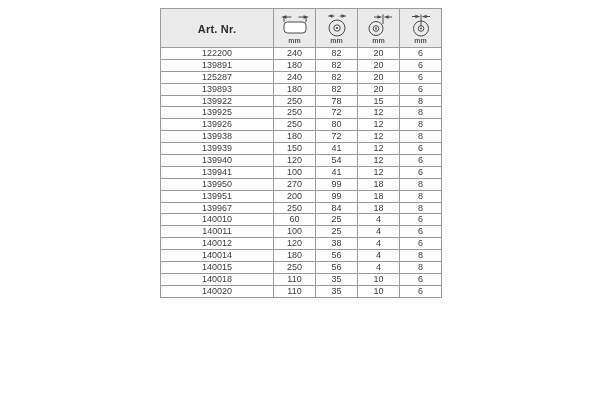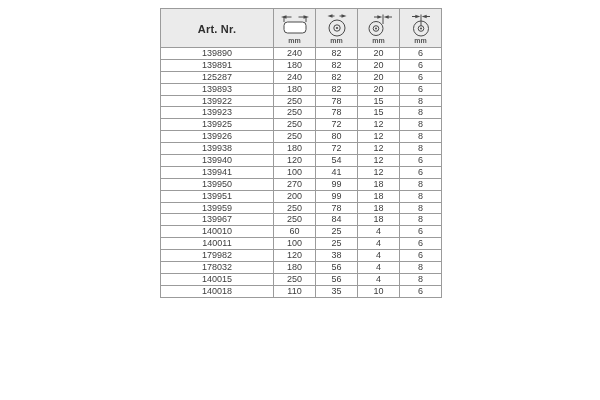--- a/index.html
+++ b/index.html
@@ -128,21 +128,21 @@
                 <circle cx="16" cy="16.5" r="1" fill="#4a4a4a" stroke="none"></circle>
               </svg>
             </span>
             <span class="unit-label">mm</span>
           </div>
         </th>
       </tr>
     </thead>
     <tbody>
         <tr>
-          <td>139890</td>
+          <td>122200</td>
           <td>240</td>
           <td>82</td>
           <td>20</td>
           <td>6</td>
         </tr>
         <tr>
           <td>139891</td>
           <td>180</td>
           <td>82</td>
           <td>20</td>
@@ -163,46 +163,46 @@
           <td>6</td>
         </tr>
         <tr>
           <td>139922</td>
           <td>250</td>
           <td>78</td>
           <td>15</td>
           <td>8</td>
         </tr>
         <tr>
-          <td>139923</td>
-          <td>250</td>
-          <td>78</td>
-          <td>15</td>
-          <td>8</td>
-        </tr>
-        <tr>
           <td>139925</td>
           <td>250</td>
           <td>72</td>
           <td>12</td>
           <td>8</td>
         </tr>
         <tr>
           <td>139926</td>
           <td>250</td>
           <td>80</td>
           <td>12</td>
           <td>8</td>
         </tr>
         <tr>
           <td>139938</td>
           <td>180</td>
           <td>72</td>
           <td>12</td>
           <td>8</td>
+        </tr>
+        <tr>
+          <td>139939</td>
+          <td>150</td>
+          <td>41</td>
+          <td>12</td>
+          <td>6</td>
         </tr>
         <tr>
           <td>139940</td>
           <td>120</td>
           <td>54</td>
           <td>12</td>
           <td>6</td>
         </tr>
         <tr>
           <td>139941</td>
@@ -219,27 +219,20 @@
           <td>8</td>
         </tr>
         <tr>
           <td>139951</td>
           <td>200</td>
           <td>99</td>
           <td>18</td>
           <td>8</td>
         </tr>
         <tr>
-          <td>139959</td>
-          <td>250</td>
-          <td>78</td>
-          <td>18</td>
-          <td>8</td>
-        </tr>
-        <tr>
           <td>139967</td>
           <td>250</td>
           <td>84</td>
           <td>18</td>
           <td>8</td>
         </tr>
         <tr>
           <td>140010</td>
           <td>60</td>
           <td>25</td>
@@ -247,42 +240,49 @@
           <td>6</td>
         </tr>
         <tr>
           <td>140011</td>
           <td>100</td>
           <td>25</td>
           <td>4</td>
           <td>6</td>
         </tr>
         <tr>
-          <td>179982</td>
+          <td>140012</td>
           <td>120</td>
           <td>38</td>
           <td>4</td>
           <td>6</td>
         </tr>
         <tr>
-          <td>178032</td>
+          <td>140014</td>
           <td>180</td>
           <td>56</td>
           <td>4</td>
           <td>8</td>
         </tr>
         <tr>
           <td>140015</td>
           <td>250</td>
           <td>56</td>
           <td>4</td>
           <td>8</td>
         </tr>
         <tr>
           <td>140018</td>
+          <td>110</td>
+          <td>35</td>
+          <td>10</td>
+          <td>6</td>
+        </tr>
+        <tr>
+          <td>140020</td>
           <td>110</td>
           <td>35</td>
           <td>10</td>
           <td>6</td>
         </tr>
       </tbody>
   </table>
 </div>
 
 </body></html>

